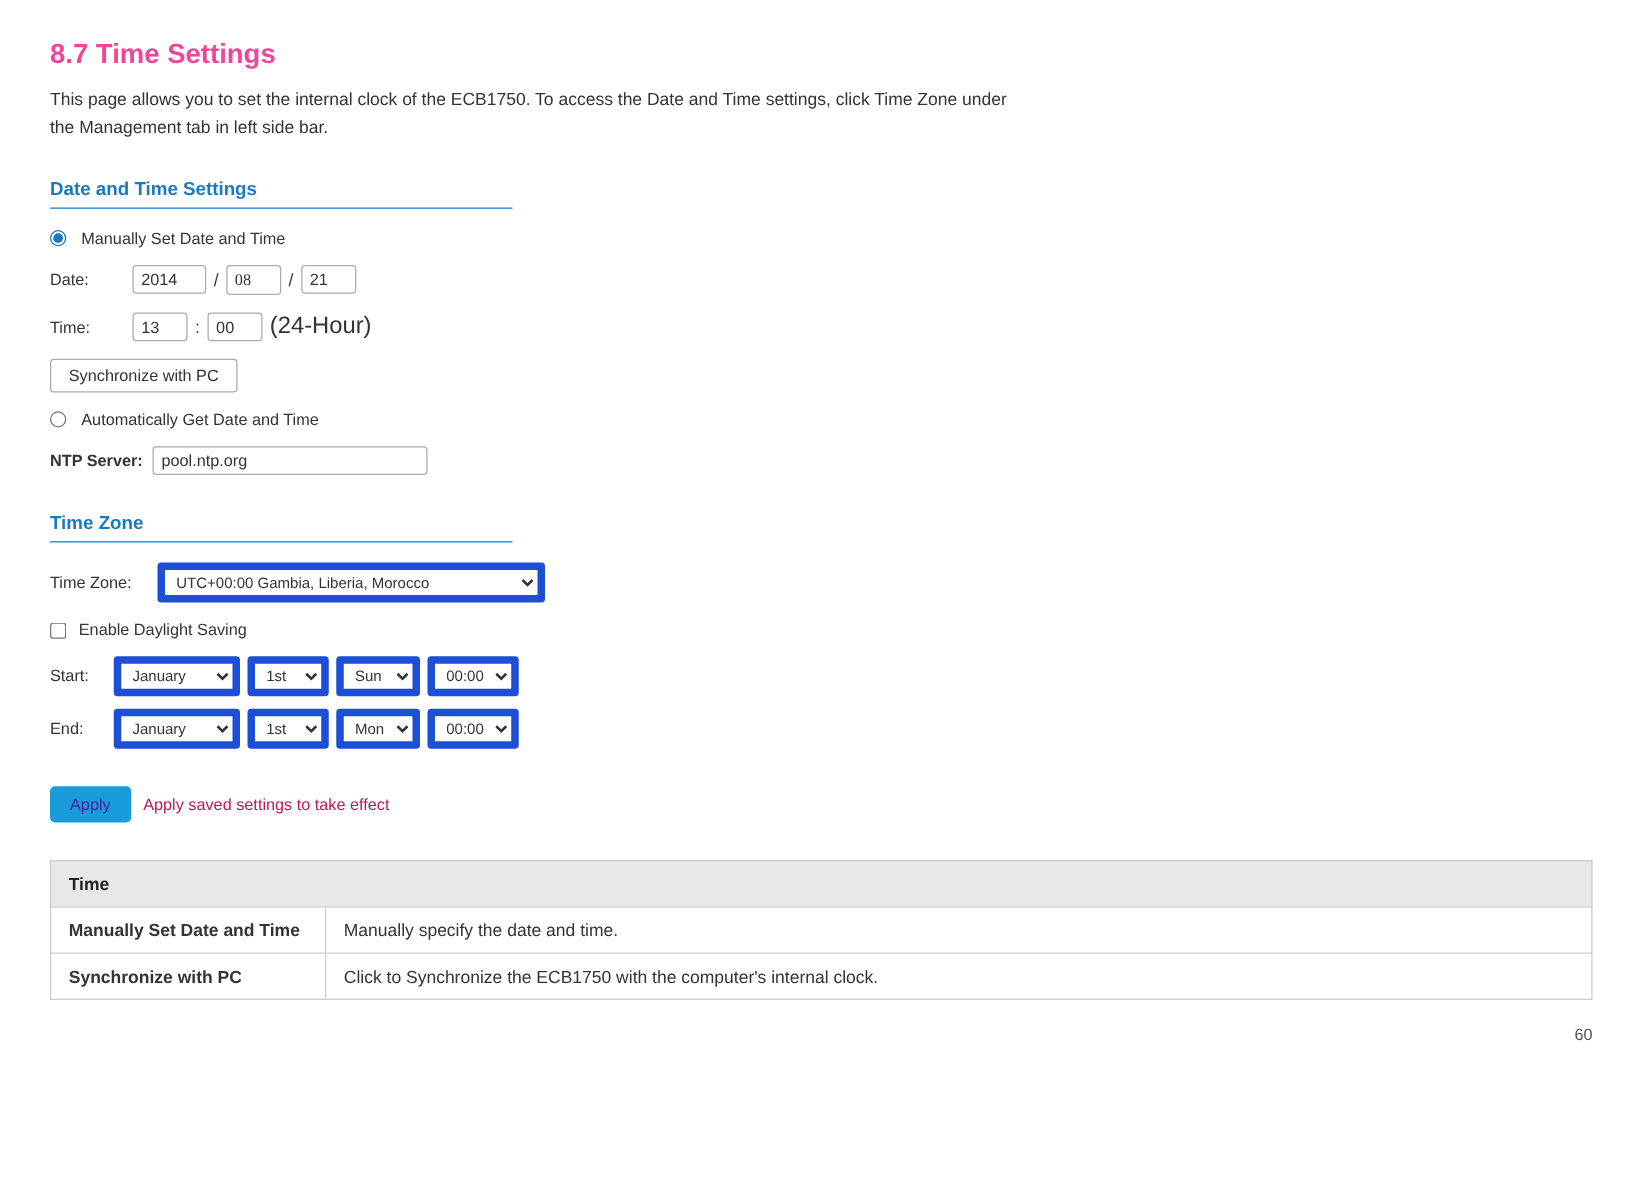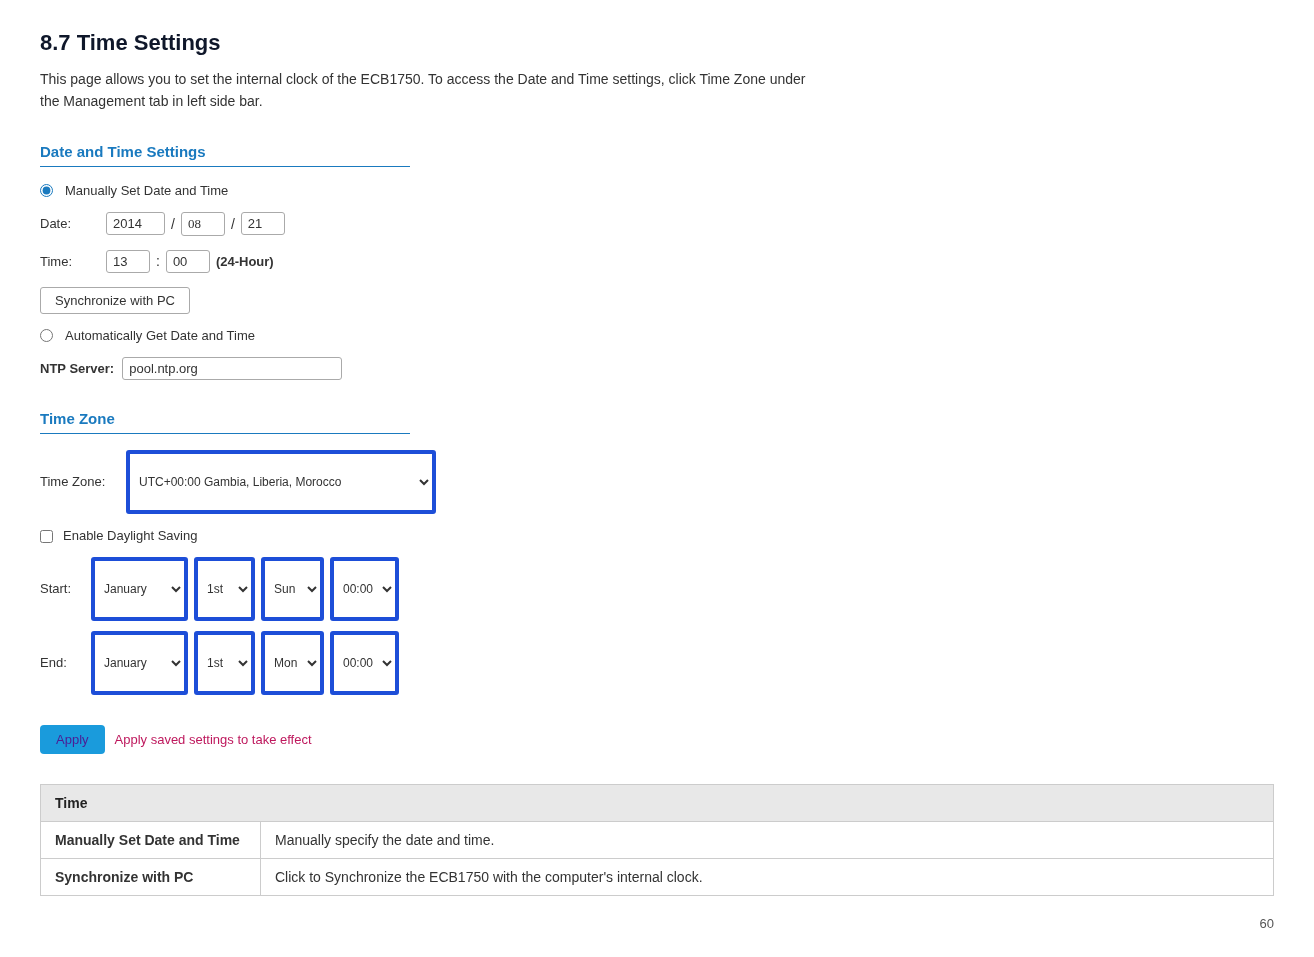--- a/index.html
+++ b/index.html
@@ -8,21 +8,21 @@
       font-size: 14px;
       color: #333;
       background: #fff;
       padding: 30px 40px;
       max-width: 1314px;
     }
     h1 {
       font-size: 22px;
       font-weight: bold;
       margin-bottom: 12px;
-      color: #0f172a;
+      color: #ec4899;
     }
     .intro {
       font-size: 14px;
       line-height: 1.6;
       margin-bottom: 30px;
       color: #333;
     }
     .section-title {
       font-size: 15px;
       font-weight: bold;
@@ -75,21 +75,21 @@
       color: #333;
       background: #fff;
     }
     .input-year { width: 59px; }
     .input-month { width: 44px; font-family: Liberation Serif, serif; }
     .input-day { width: 44px; }
     .input-hour { width: 44px; }
     .input-min { width: 44px; }
     .slash { font-size: 14px; color: #333; }
     .colon { font-size: 14px; color: #333; }
-    .hour-label { font-size: 13px; color: #333; font-weight: bold; }
+    .hour-label { font-size: 19px; color: #333; }
     .btn-sync {
       background: #fff;
       border: 1px solid #aaa;
       border-radius: 3px;
       padding: 5px 14px;
       font-size: 13px;
       cursor: pointer;
       color: #333;
     }
     .ntp-row {
@@ -102,23 +102,23 @@
     .ntp-input {
       width: 220px;
       border: 1px solid #aaa;
       border-radius: 3px;
       padding: 3px 6px;
       font-size: 13px;
       background: #fff;
       color: #333;
     }
     select {
-      border: 4px solid #1d4ed8;
+      border: 6px solid #1d4ed8;
       border-radius: 3px;
-      padding: 20px 5px;
+      padding: 2px 5px;
       font-size: 12px;
       color: #333;
       background: #fff;
       cursor: pointer;
     }
     .timezone-select { width: 310px; }
     .checkbox-row {
       display: flex;
       align-items: flex-end;
       margin-bottom: 14px;

